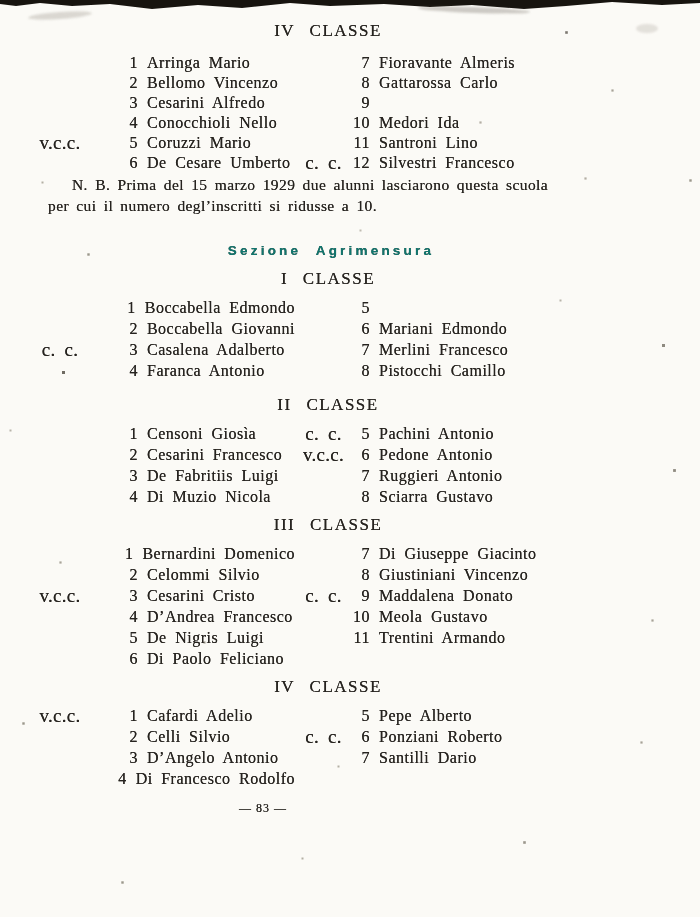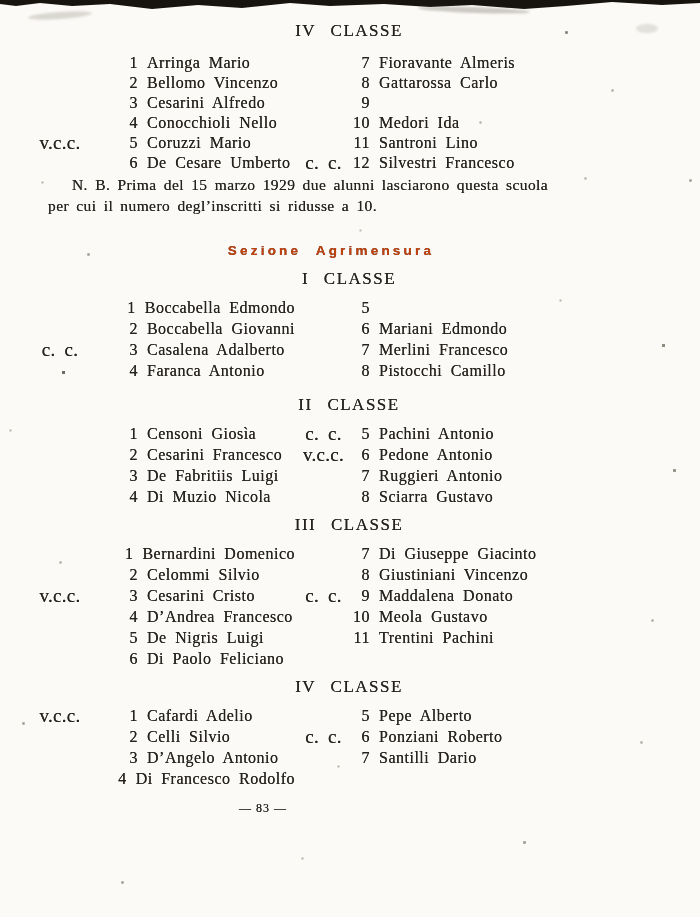--- a/index.html
+++ b/index.html
@@ -40,21 +40,21 @@
       338px 766px 0 .5px #b3afa4, 690px 180px 0 .7px #9b978c, 10px 430px 0 .5px #b8b4a9,
       480px 122px 0 .6px #b3afa4;
   }
 
   section.classe { position:absolute; left:0; width:700px; }
   .s0 { top:22px; }  .s1 { top:270px; } .s2 { top:396px; } .s3 { top:516px; } .s4 { top:678px; }
 
   h2.class-heading {
     margin:0; width:656px; text-align:center;
     font-size:17px; line-height:18px; font-weight:normal;
-    letter-spacing:1.5px; word-spacing:9px;padding-left:21px;
+    letter-spacing:1.5px; word-spacing:9px;
   }
   .rows { margin-top:9px; }
   .s0 .rows { margin-top:13px; }
   .row { display:flex; line-height:21px; font-size:16px; letter-spacing:.5px; word-spacing:4px; }
   .s0 .row { line-height:20px; }
   .col { display:flex; white-space:nowrap; }
   .colL { width:295px; flex:none; }
   .pfx { display:inline-block; text-align:center; font-size:19px; letter-spacing:.3px; }
   .colL .pfx { width:120px; }
   .colR .pfx { width:57px; }
@@ -63,21 +63,21 @@
 
   .note { position:absolute; left:0; top:175px; width:700px; font-size:15.5px;
           line-height:20.5px; letter-spacing:.4px; word-spacing:3px; }
   .note-l1 { padding-left:72px; }
   .note-l2 { padding-left:48px; }
 
   .sezione {
     position:absolute; top:243px; left:0; margin:0; width:662px; text-align:center;
     font-family:"Liberation Sans","DejaVu Sans",sans-serif;
     font-size:13.5px; font-weight:bold; letter-spacing:3.2px; word-spacing:8px;
-    line-height:15px; color:#c2410c;
+    line-height:15px; color:#0f766e;
   }
 
   .pagenum { position:absolute; top:801px; left:0; width:526px; text-align:center;
              font-size:12px; letter-spacing:1px; }
 </style>
 </head>
 <body>
 
 <div class="sheet">
 
@@ -331,21 +331,21 @@
         </div>
         <div class="row">
           <div class="col colL">
             <span class="pfx"></span>
             <span class="num">5</span>
             <span class="nm">De Nigris Luigi</span>
           </div>
           <div class="col colR">
             <span class="pfx"></span>
             <span class="num">11</span>
-            <span class="nm">Trentini Pachini</span>
+            <span class="nm">Trentini Armando</span>
           </div>
         </div>
         <div class="row">
           <div class="col colL">
             <span class="pfx"></span>
             <span class="num">6</span>
             <span class="nm">Di Paolo Feliciano</span>
           </div>
           <div class="col colR"></div>
         </div>

